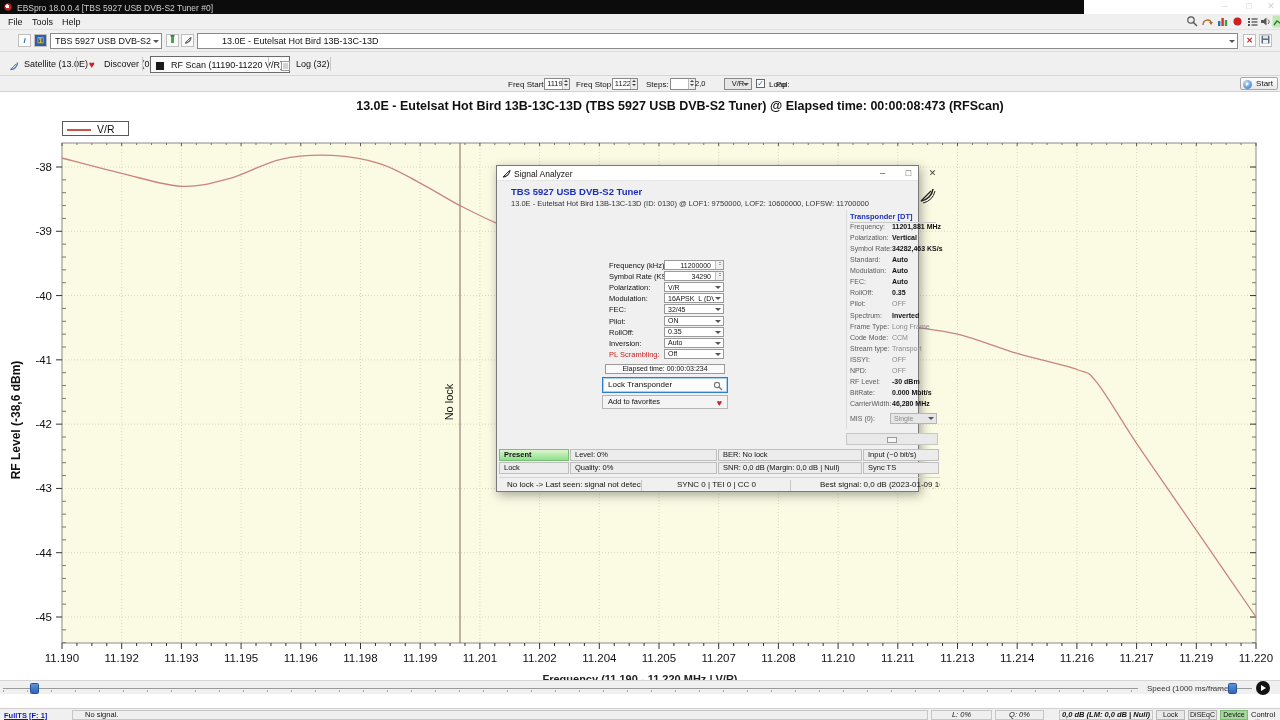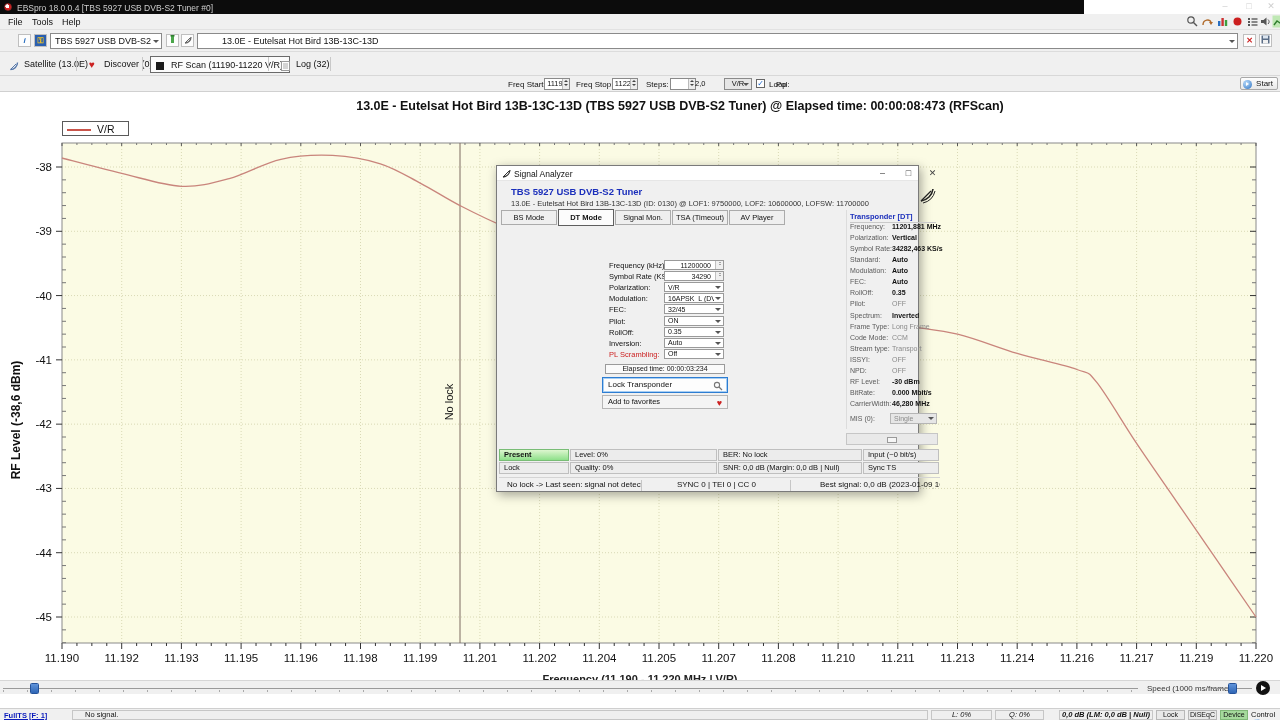--- a/index.html
+++ b/index.html
@@ -627,27 +627,20 @@
     </div>
     <div id="dlg-device">TBS 5927 USB DVB-S2 Tuner</div>
     <div id="dlg-subtitle">13.0E - Eutelsat Hot Bird 13B-13C-13D (ID: 0130) @ LOF1: 9750000, LOF2: 10600000, LOFSW: 11700000</div>
     <span id="dlg-dish">
       <svg width="20" height="20" viewBox="0 0 20 20">
           <path d="M4,16 A14,14 0 0 0 16,4" fill="none" stroke="#222" stroke-width="1.6"></path>
           <path d="M6,18 A16,16 0 0 0 18,6" fill="none" stroke="#222" stroke-width="1"></path>
           <line x1="4" y1="16" x2="14" y2="6" stroke="#222" stroke-width="1.2"></line>
         </svg></span>
 
-    <div id="dlgTabs">
-        <div class="dtab">BS Mode</div>
-        <div class="dtab dtab-active">DT Mode</div>
-        <div class="dtab">Signal Mon.</div>
-        <div class="dtab">TSA (Timeout)</div>
-        <div class="dtab">AV Player</div>
-      </div>
     <div id="dlgForm">
         <div class="frow" style="top: 0px;">
           <span class="flab">Frequency (kHz):</span>
           <div class="ffld fspin">
             <span class="fval">11200000</span>
             <span class="sbtns">
               <i class="up"></i>
               <i class="dn"></i>
             </span>
           </div>

